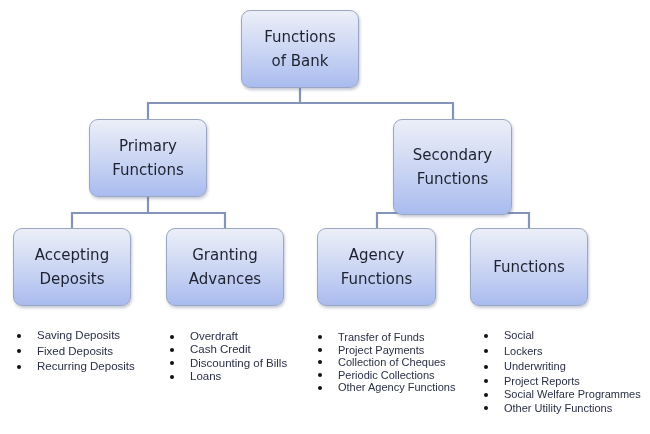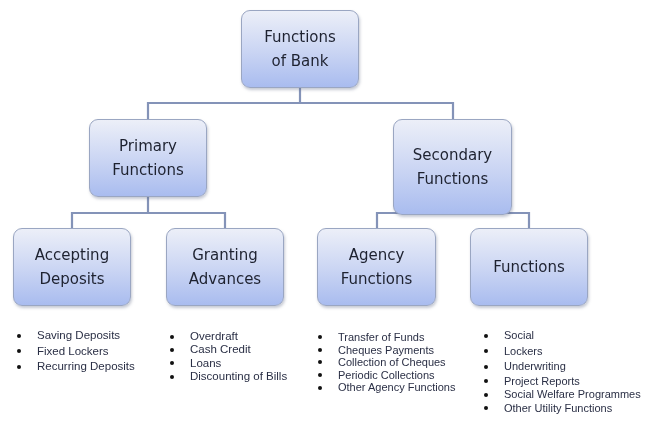--- a/index.html
+++ b/index.html
@@ -131,34 +131,34 @@
 </div>
 
 <div class="node node-utility">
   <div>
     <span>Functions</span>
   </div>
 </div>
 
 <ul class="list list-accepting">
   <li>Saving Deposits</li>
-  <li>Fixed Lockers</li>
+  <li>Fixed Deposits</li>
   <li>Recurring Deposits</li>
 </ul>
 
 <ul class="list list-granting">
   <li>Overdraft</li>
   <li>Cash Credit</li>
+  <li>Discounting of Bills</li>
   <li>Loans</li>
-  <li>Discounting of Bills</li>
 </ul>
 
 <ul class="list list-agency">
   <li>Transfer of Funds</li>
-  <li>Cheques Payments</li>
+  <li>Project Payments</li>
   <li>Collection of Cheques</li>
   <li>Periodic Collections</li>
   <li>Other Agency Functions</li>
 </ul>
 
 <ul class="list list-utility">
   <li>Social</li>
   <li>Lockers</li>
   <li>Underwriting</li>
   <li>Project Reports</li>

